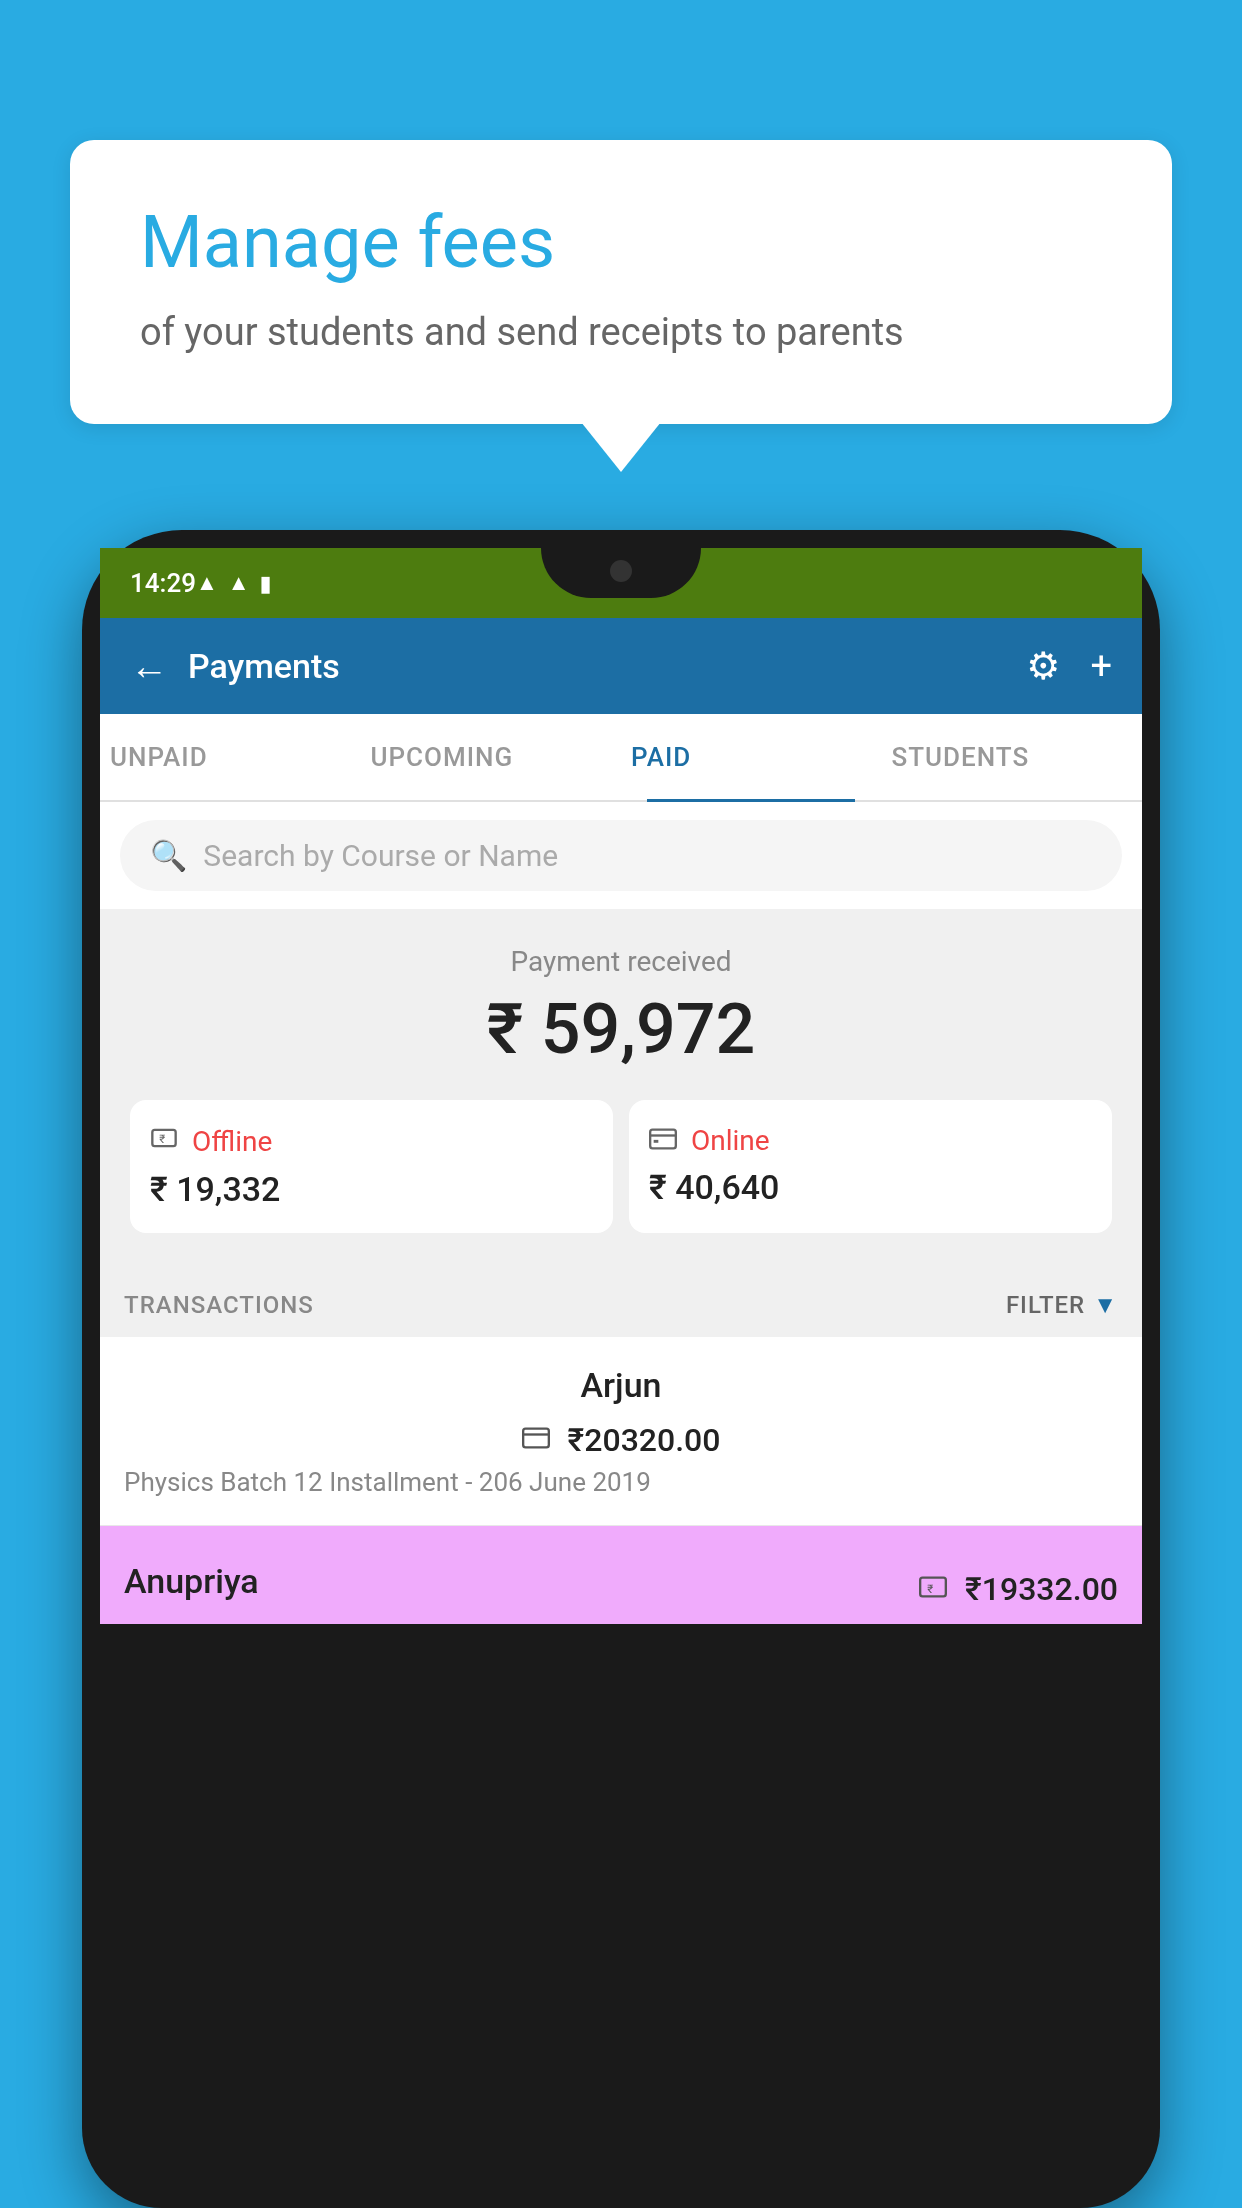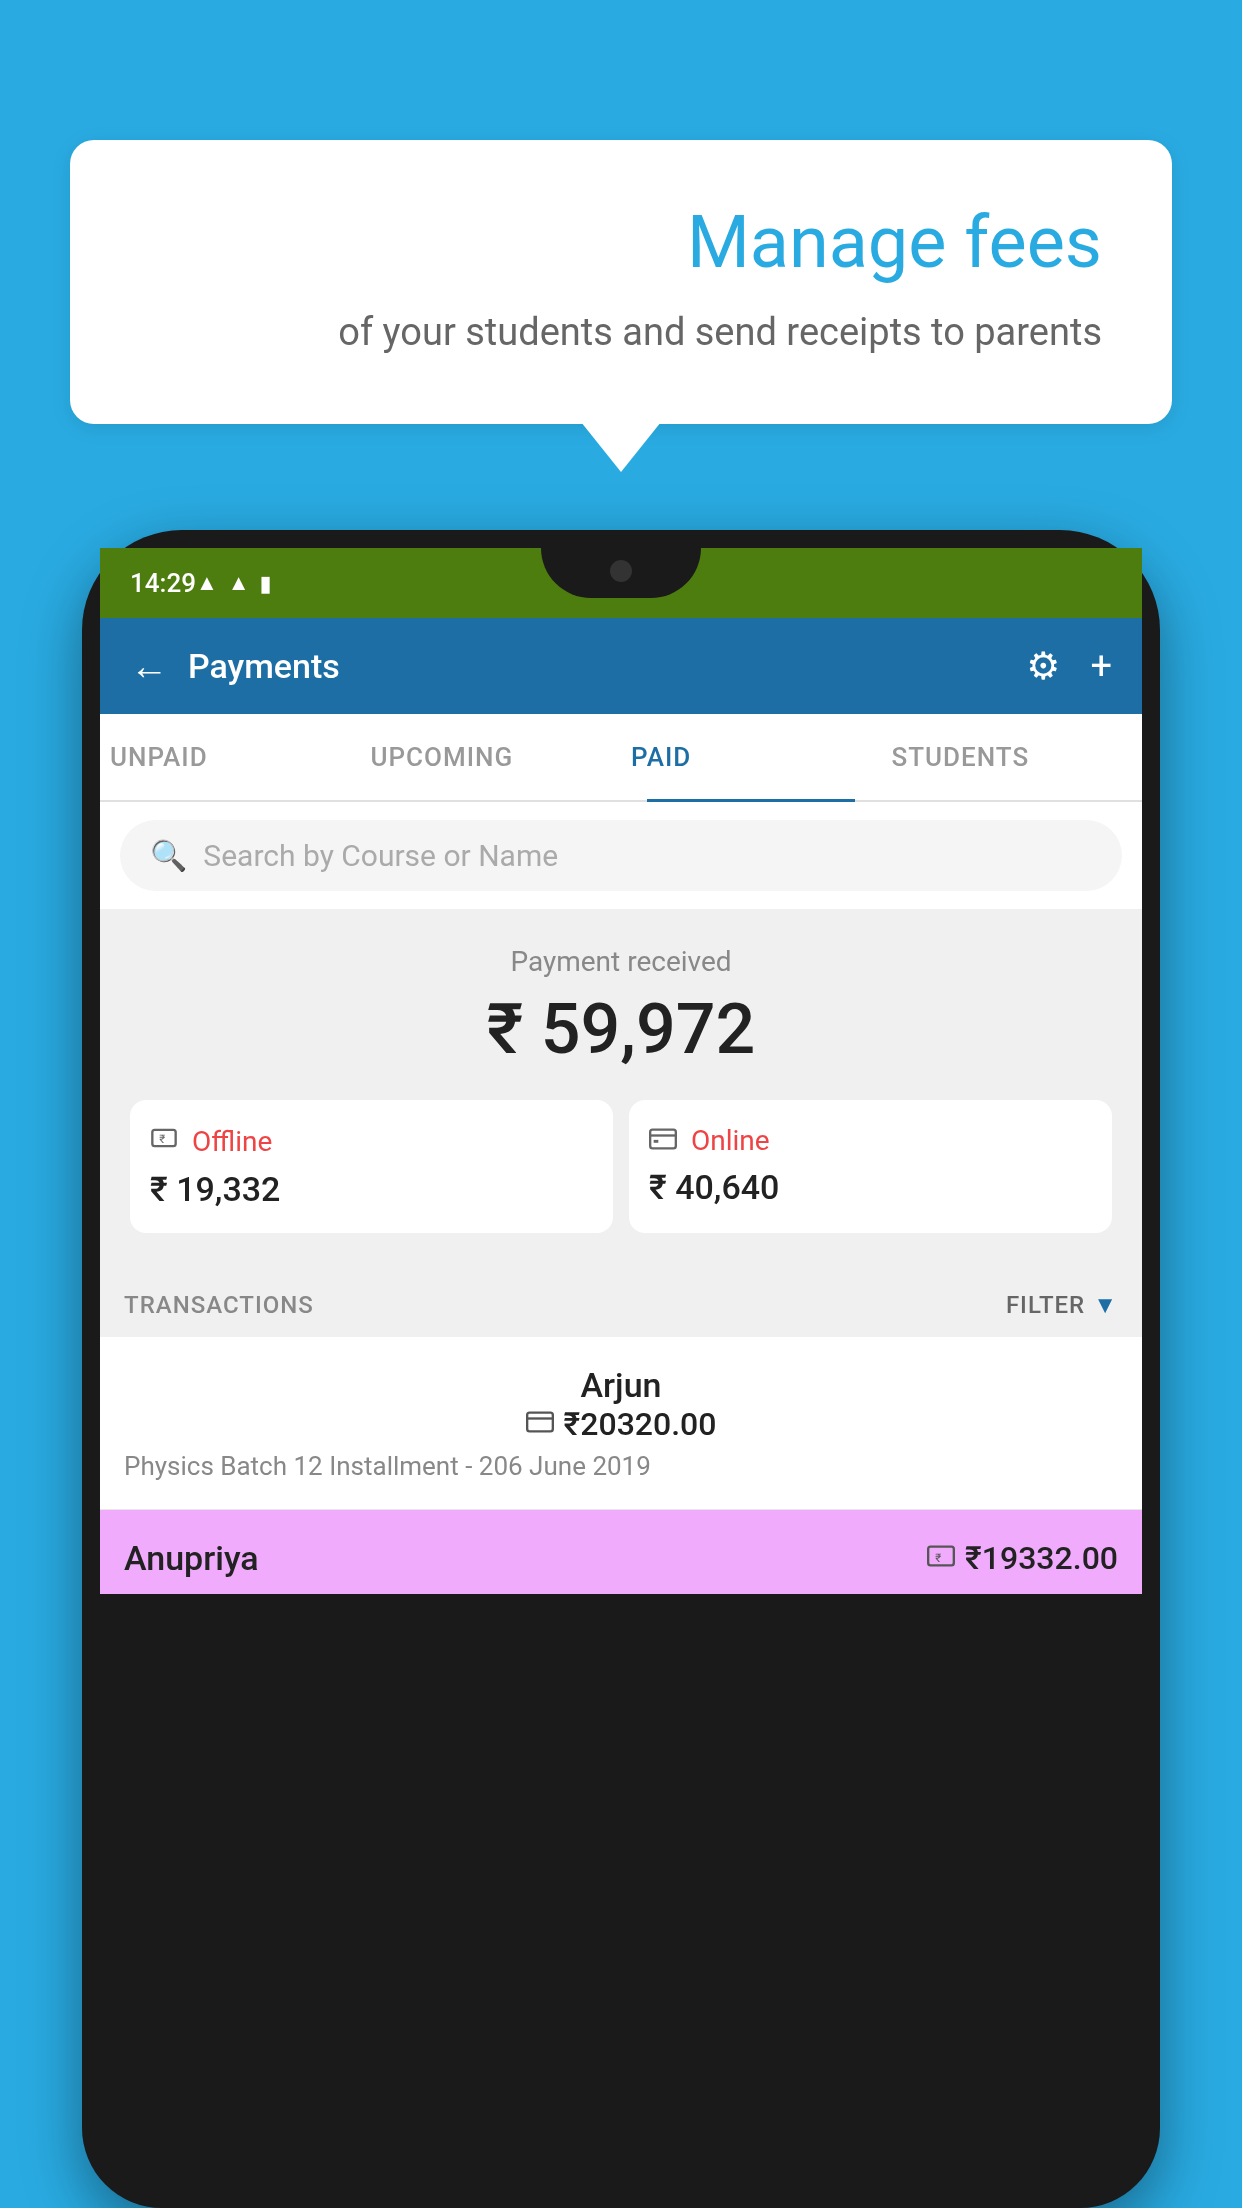--- a/index.html
+++ b/index.html
@@ -14,21 +14,21 @@
 
     
     .tooltip-container {
       position: absolute;
       top: 140px;
       left: 70px;
       right: 70px;
       background: white;
       border-radius: 24px;
       padding: 60px 70px 70px;
-      text-align: right;
+      text-align: left;
       box-shadow: 0 4px 20px rgba(0,0,0,0.1);
     }
     .tooltip-container::after {
       content: '';
       position: absolute;
       bottom: -48px;
       left: 50%;
       transform: translateX(-50%);
       width: 0;
       height: 0;
@@ -292,21 +292,22 @@
       flex-direction: column;
     }
     .transaction-name {
       font-size: 34px;
       font-weight: 500;
       color: #222;
     }
     .transaction-amount-wrap {
       display: flex;
       align-items: center;
-      gap: 10px;
+      gap: 18px;
+      margin-top: 16px;
     }
     .transaction-type-icon {
       font-size: 26px;
       color: #555;
     }
     .transaction-amount {
       font-size: 32px;
       color: #222;
       font-weight: 500;
     }

